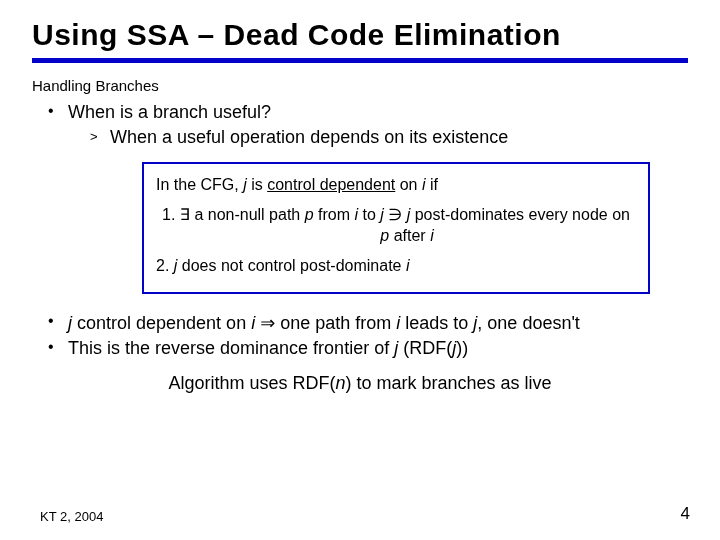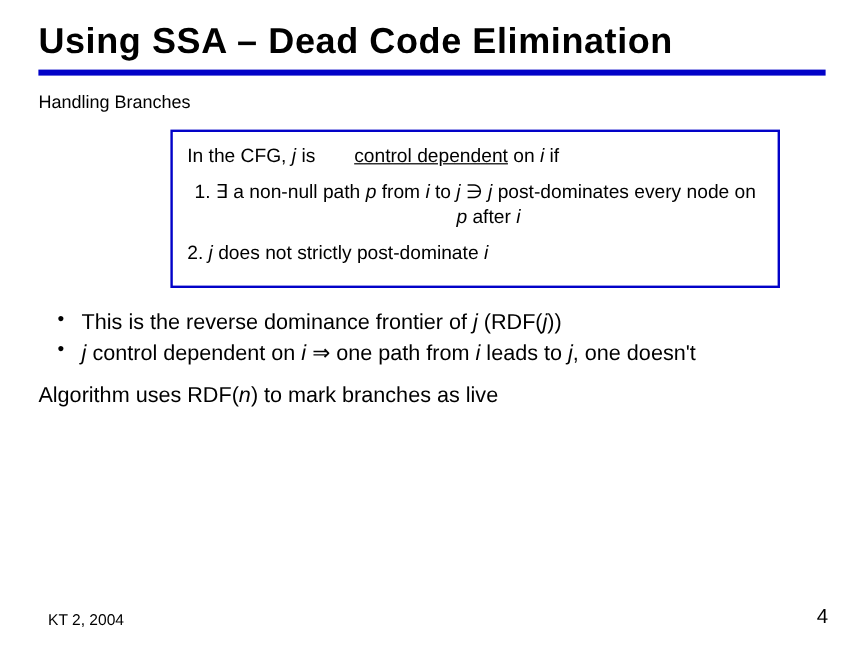--- a/index.html
+++ b/index.html
@@ -76,35 +76,36 @@
     margin: 14px 38px 18px 110px;
     padding: 8px 12px 8px 12px;
     font-family: Arial, Helvetica, sans-serif;
     font-size: 16px;
     line-height: 1.35;
   }
   .box p {
     margin: 2px 0 8px 0;
   }
   .box .i { font-style: italic; }
-  .box .u { text-decoration: underline; margin-left: 28px; }
+  .box .u { text-decoration: underline; }
   .box-item1 {
     margin: 6px 0 8px 0;
     padding-left: 22px;
     text-indent: -22px;
     text-align: center;
   }
   .box-item2 {
     margin: 2px 0 2px 0;
     padding-left: 22px;
     text-indent: -22px;
   }
   .algo {
     font-size: 18px;
     margin: 14px 0 0 0;
+    text-align: center;
   }
   .footer-left {
     position: absolute;
     left: 20px;
     bottom: 16px;
     font-size: 13px;
     margin-left: 20px;
   }
   .footer-right {
     position: absolute;
@@ -117,39 +118,47 @@
 </head>
 <body>
 
 <div class="slide">
 
   <h1 class="title">Using SSA – Dead Code Elimination</h1>
   <hr class="rule">
 
   <p class="subhead">Handling Branches</p>
 
+  <ul class="top">
+    <li>
+      <span>When is a branch useful?</span>
+      <ul class="sub">
+        <li>When a useful operation depends on its existence</li>
+      </ul>
+    </li>
+  </ul>
 
   <div class="box">
     <p>
       <span>In the CFG, </span><span class="i">j</span><span> is </span><span class="u">control dependent</span><span> on </span><span class="i">i</span><span>  if</span>
     </p>
     <p class="box-item1">
       <span>1. ∃ a non-null path </span><span class="i">p</span><span> from </span><span class="i">i</span><span> to </span><span class="i">j</span><span> ∋ </span><span class="i">j</span><span> post-dominates every node on </span><span class="i">p</span><span> after </span><span class="i">i</span>
     </p>
     <p class="box-item2">
-      <span>2. </span><span class="i">j</span><span> does not strictly post-dominate </span><span class="i">i</span>
+      <span>2. </span><span class="i">j</span><span> does not control post-dominate </span><span class="i">i</span>
     </p>
   </div>
 
   <ul class="top">
     <li>
-      <span>This is the reverse dominance frontier of </span><span class="it">j</span><span>  (RDF(</span><span class="it">j</span><span>))</span>
+      <span class="it">j</span><span> control dependent on </span><span class="it">i</span><span> ⇒ one path from </span><span class="it">i</span><span> leads to </span><span class="it">j</span><span>, one doesn't</span>
     </li>
     <li>
-      <span class="it">j</span><span> control dependent on </span><span class="it">i</span><span> ⇒ one path from </span><span class="it">i</span><span> leads to </span><span class="it">j</span><span>, one doesn't</span>
+      <span>This is the reverse dominance frontier of </span><span class="it">j</span><span>  (RDF(</span><span class="it">j</span><span>))</span>
     </li>
   </ul>
 
   <p class="algo">
     <span>Algorithm uses RDF(</span><span class="it">n</span><span>) to mark branches as live</span>
   </p>
 
   <div class="footer-left">KT 2, 2004</div>
   <div class="footer-right">4</div>
 

